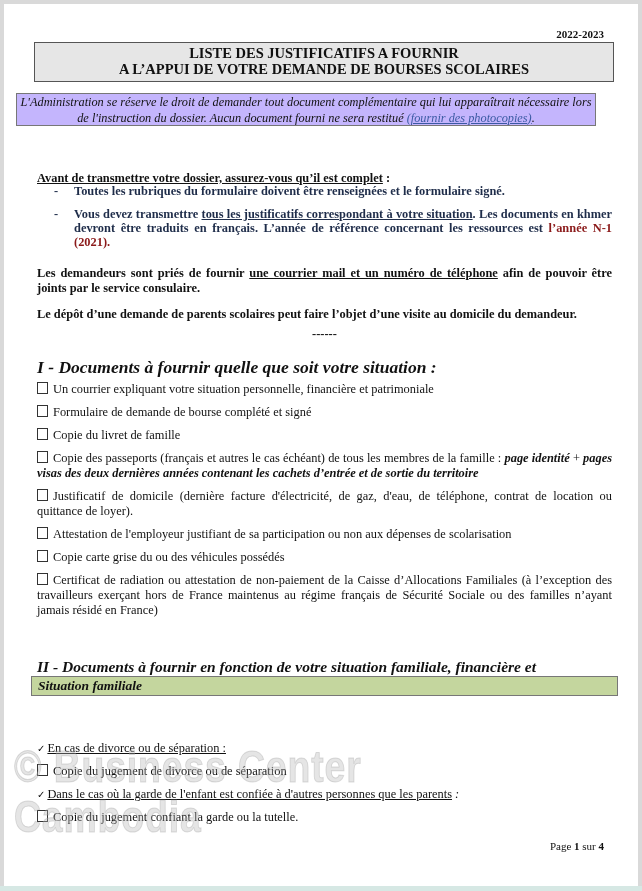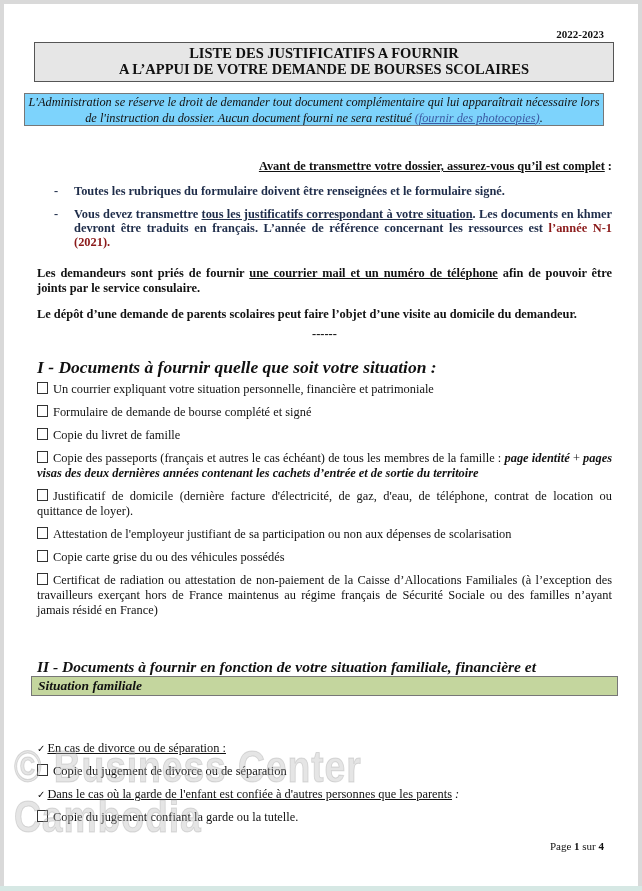--- a/index.html
+++ b/index.html
@@ -22,28 +22,28 @@
     position: absolute; right: 34px; top: 24px;
     font-weight: bold; font-size: 11px;
   }
   .title-box {
     position: absolute; left: 30px; top: 38px; width: 580px; height: 36px;
     background: #e6e6e6; border: 1px solid #555;
     text-align: center; font-weight: bold; font-size: 14.5px; line-height: 16px;
     padding-top: 2px; box-sizing: border-box; height: 40px;
   }
   .notice-box {
-    position: absolute; left: 20px; top: 89px; width: 580px; height: 33px;
-    background: #7dd3fc; border: 1px solid #777;
+    position: absolute; left: 12px; top: 89px; width: 580px; height: 33px;
+    background: #c4b5fd; border: 1px solid #777;
     text-align: center; font-style: italic; font-size: 12.3px; line-height: 15.5px;
     box-sizing: border-box; padding-top: 1px;
   }
   .notice-box .link { color: #3b5aa3; text-decoration: underline; }
   .content { position: absolute; left: 33px; width: 575px; font-size: 12.4px; }
-  .intro-heading { top: 155px; font-weight: bold; text-align: right; }
+  .intro-heading { top: 167px; font-weight: bold; }
   .bullets { top: 180px; left: 50px; width: 558px; font-weight: bold; color: #1f2d4a; }
   .bullet { display: flex; margin-bottom: 9px; line-height: 14px; text-align: justify; }
   .bullet .dash { width: 20px; flex: none; }
   .bullet .txt { flex: 1; }
   .red { color: #8b1a1a; }
   .u { text-decoration: underline; }
   .para { font-weight: bold; line-height: 15px; text-align: justify; }
   .p1 { top: 262px; }
   .p2 { top: 303px; }
   .sep { top: 323px; text-align: center; font-weight: bold; }

